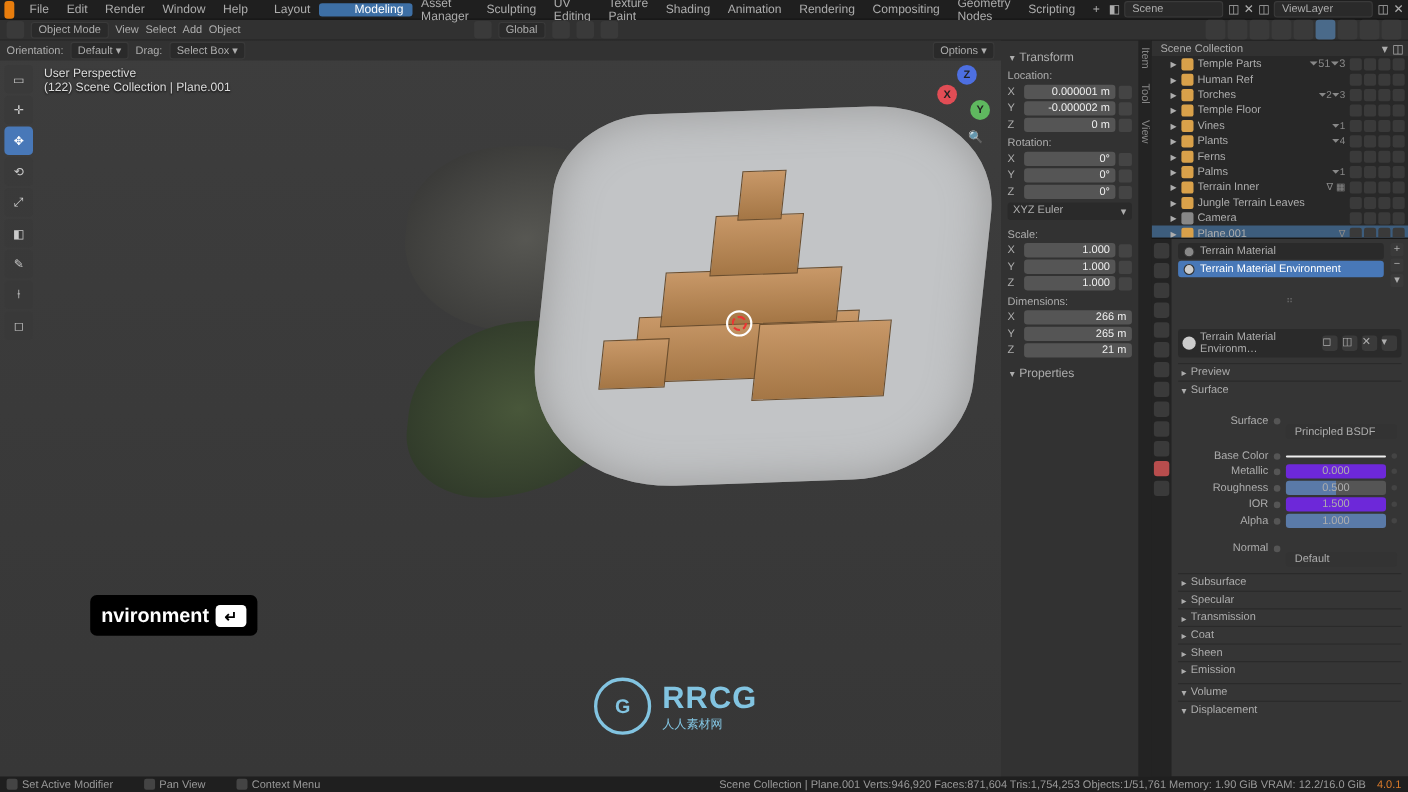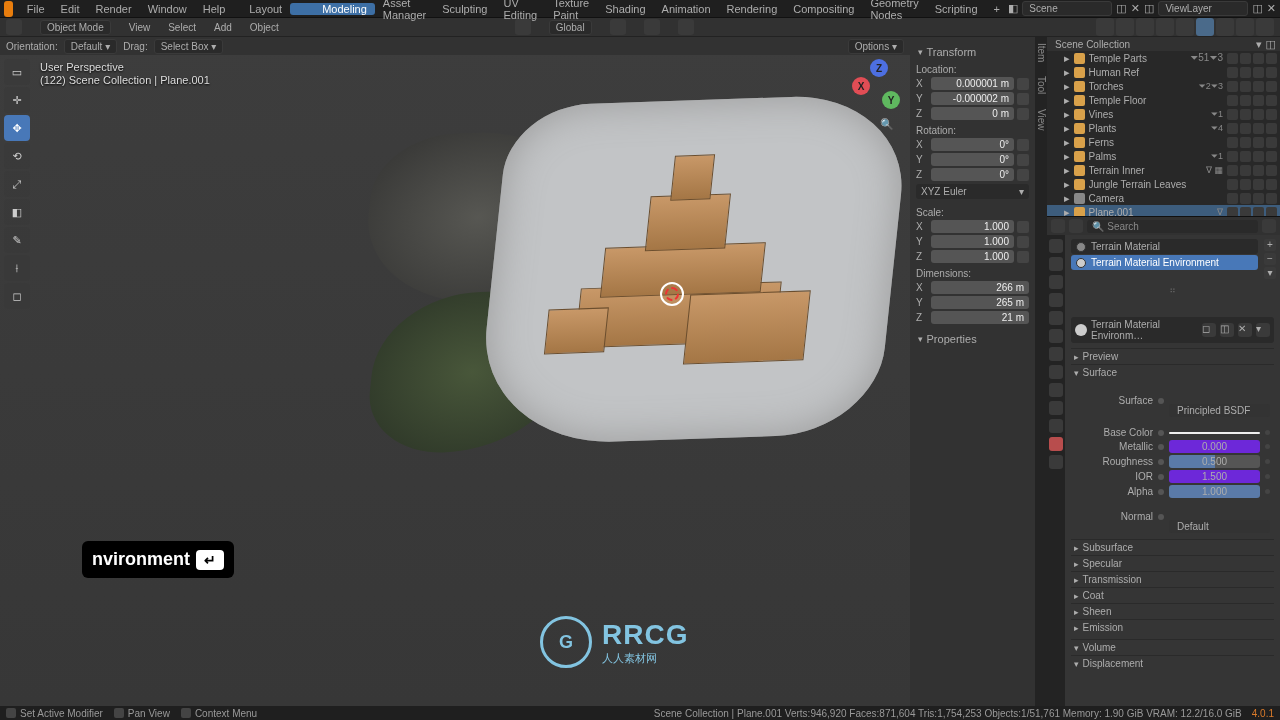--- a/index.html
+++ b/index.html
@@ -7,21 +7,21 @@
 
 
 .menubar { height: 18px; background: #1f1f1f; display: flex; align-items: center; padding: 0 4px; border-bottom: 1px solid #111; }
 .menubar .logo { width: 16px; height: 16px; background: #e87d0d; border-radius: 3px; margin-right: 6px; }
 .menubar .menu-item { padding: 0 8px; font-size: 11px; cursor: default; }
 .menubar .menu-item.active { background: #3d6fa5; color: #fff; border-radius: 3px; padding-left: 32px; }
 .menubar .right { margin-left: auto; display: flex; align-items: center; gap: 4px; }
 .menubar .scene-box, .menubar .layer-box { background: #2a2a2a; border: 1px solid #3a3a3a; border-radius: 3px; padding: 1px 6px; width: 90px; font-size: 10px; }
 
 
-.toolbar { height: 19px; background: #313131; display: flex; align-items: center; padding: 0 6px; gap: 18px; font-size: 10px; border-bottom: 1px solid #222; }
+.toolbar { height: 19px; background: #313131; display: flex; align-items: center; padding: 0 6px; gap: 6px; font-size: 10px; border-bottom: 1px solid #222; }
 .toolbar .dd { background: #2a2a2a; border: 1px solid #3a3a3a; border-radius: 3px; padding: 1px 6px; }
 .toolbar .t-icon { width: 16px; height: 16px; background: #3a3a3a; border-radius: 3px; }
 .toolbar .right-icons { margin-left: auto; display: flex; gap: 2px; }
 .toolbar .ri { width: 18px; height: 18px; background: #3a3a3a; border-radius: 3px; }
 .toolbar .ri.sel { background: #4a6a8a; }
 
 
 .orientbar { position: absolute; top: 37px; left: 0; width: 910px; height: 18px; background: rgba(49,49,49,0.88); display: flex; align-items: center; padding: 0 6px; gap: 6px; font-size: 10px; }
 .orientbar .dd { background: #2a2a2a; border: 1px solid #3a3a3a; border-radius: 3px; padding: 1px 6px; }
 .orientbar .right { margin-left: auto; }
@@ -131,21 +131,21 @@
 .prop-row .dot { width:6px; height:6px; border-radius:50%; background:#555; }
 .prop-row .pval { flex:1; background:#555; border-radius:3px; padding:1px 5px; text-align:center; font-size:10px; }
 .prop-row .pval.num { background:#6d28d9; }
 .prop-row .pval.slider { background: linear-gradient(90deg,#5a7aa8 50%, #555 50%); }
 .prop-row .pval.slider.full { background:#5a7aa8; }
 .prop-row .pval.color { background:#eee; }
 .prop-row .pval.dd { background:#333; text-align:left; padding-left:8px;margin-top:20px; }
 .prop-row .dot2 { width:5px; height:5px; background:#444; border-radius:50%; }
 
 
-.statusbar { position:absolute; bottom:0; left:0; right:0; height:14px; background:#1f1f1f; display:flex; align-items:center; padding:0 6px; font-size:10px; gap:11px; color:#999; }
+.statusbar { position:absolute; bottom:0; left:0; right:0; height:14px; background:#1f1f1f; display:flex; align-items:center; padding:0 6px; font-size:10px; gap:28px; color:#999; }
 .statusbar .sb-item { display:flex; align-items:center; gap:4px; }
 .statusbar .sb-ico { width:10px; height:10px; background:#444; border-radius:2px; }
 .statusbar .right { margin-left:auto; display:flex; gap:10px; }
 .statusbar .ver { color:#d97a2a; }
 
 </style>
 </head>
 <body>
 
 <div class="menubar">
@@ -516,26 +516,20 @@
             <span class="badges">
               <span class="b"></span>
               <span class="b"></span>
               <span class="b"></span>
               <span class="b"></span>
             </span>
           </div>
         </div>
     </div>
 
-    <div class="prop-tabs">
-      <div class="pill"></div>
-      <div class="pill"></div>
-      <div class="search">🔍 <span>Search</span></div>
-      <div class="pill"></div>
-    </div>
 
     <div class="properties">
       <div class="prop-icons">
         <div class="pi"></div>
         <div class="pi"></div>
         <div class="pi"></div>
         <div class="pi"></div>
         <div class="pi"></div>
         <div class="pi"></div>
         <div class="pi"></div>

